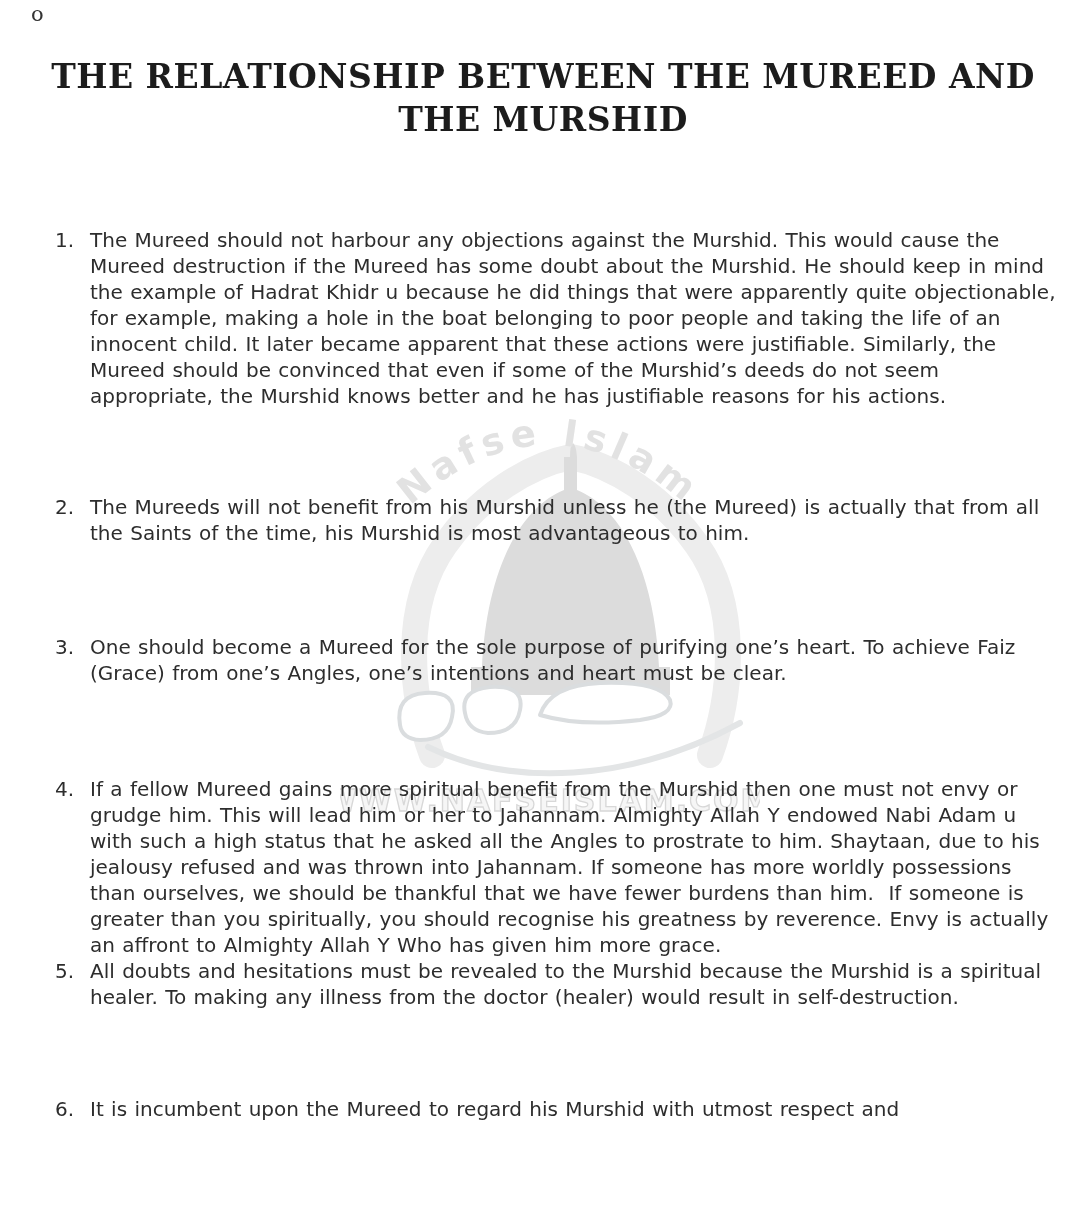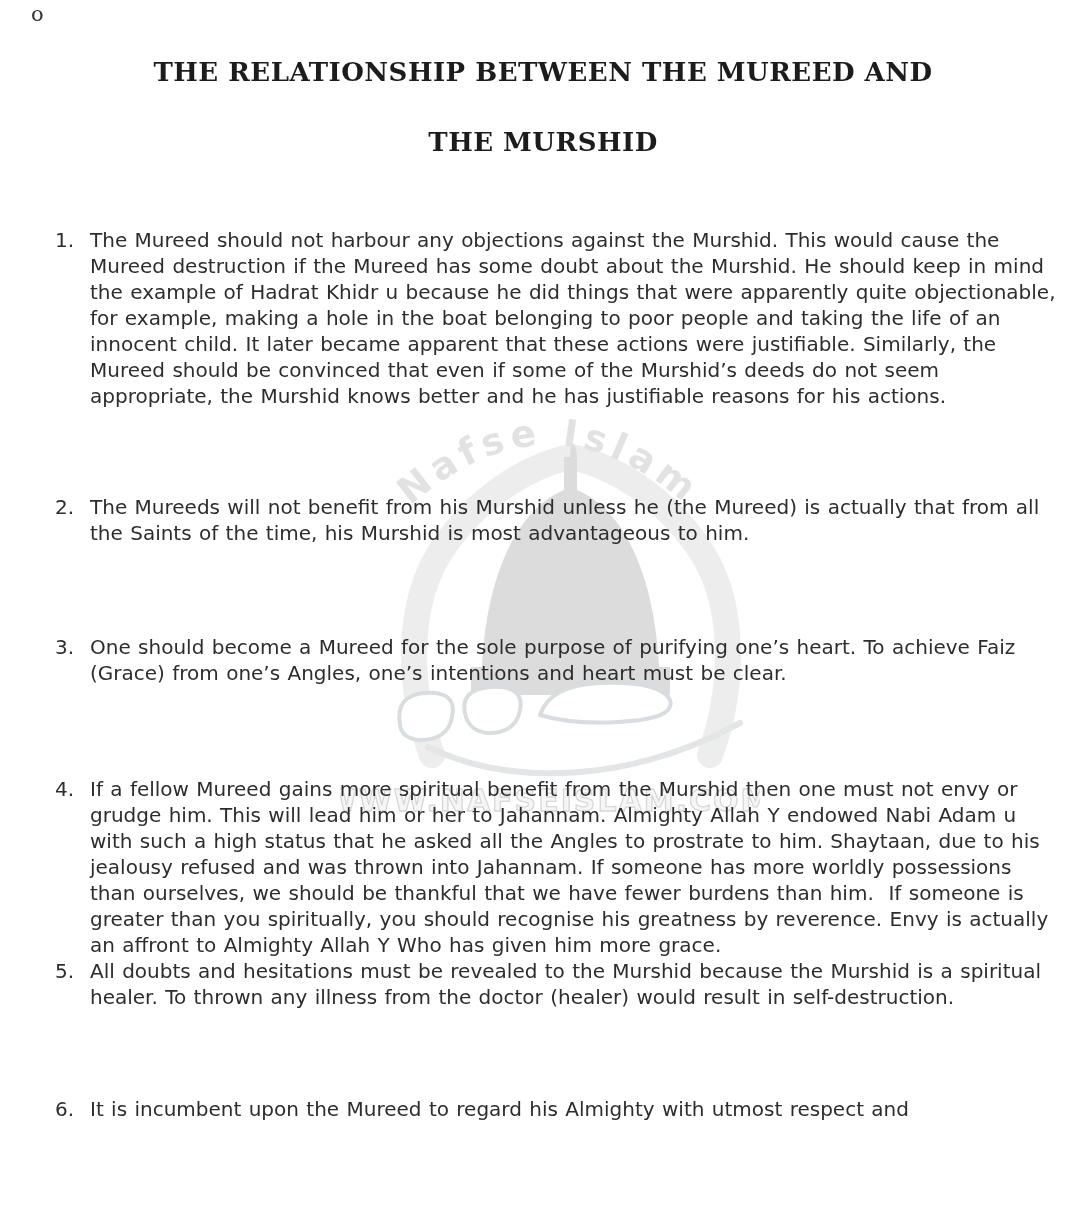--- a/index.html
+++ b/index.html
@@ -24,26 +24,26 @@
     color: #333333;
   }
   .title {
     position: absolute;
     left: 0;
     width: 100%;
     margin: 0;
     text-align: center;
     font-family: "DejaVu Serif", "Liberation Serif", serif;
     font-weight: 700;
-    font-size: 26px;
+    font-size: 33px;
     letter-spacing: 0.5px;
     color: #1c1c1c;
   }
   .title-1 { top: 57px; }
-  .title-2 { top: 127px; }
+  .title-2 { top: 100px; }
 
   .watermark {
     position: absolute;
     left: 340px;
     top: 395px;
     width: 420px;
     height: 440px;
     z-index: 0;
   }
 
@@ -129,22 +129,22 @@
       <div class="item-text">One should become a Mureed for the sole purpose of purifying one’s heart. To achieve Faiz (Grace) from one’s Angles, one’s intentions and heart must be clear.</div>
     </div>
 
     <div class="list-item">
       <span class="item-number">4.</span>
       <div class="item-text">If a fellow Mureed gains more spiritual benefit from the Murshid then one must not envy or grudge him. This will lead him or her to Jahannam. Almighty Allah Y endowed Nabi Adam u with such a high status that he asked all the Angles to prostrate to him. Shaytaan, due to his jealousy refused and was thrown into Jahannam. If someone has more worldly possessions than ourselves, we should be thankful that we have fewer burdens than him.  If someone is greater than you spiritually, you should recognise his greatness by reverence. Envy is actually an affront to Almighty Allah Y Who has given him more grace.</div>
     </div>
 
     <div class="list-item">
       <span class="item-number">5.</span>
-      <div class="item-text">All doubts and hesitations must be revealed to the Murshid because the Murshid is a spiritual healer. To thrown any illness from the doctor (healer) would result in self-destruction.</div>
+      <div class="item-text">All doubts and hesitations must be revealed to the Murshid because the Murshid is a spiritual healer. To making any illness from the doctor (healer) would result in self-destruction.</div>
     </div>
 
     <div class="list-item">
       <span class="item-number">6.</span>
-      <div class="item-text">It is incumbent upon the Mureed to regard his Almighty with utmost respect and</div>
+      <div class="item-text">It is incumbent upon the Mureed to regard his Murshid with utmost respect and</div>
     </div>
 
   </div>
 </div>
 
 </body></html>

